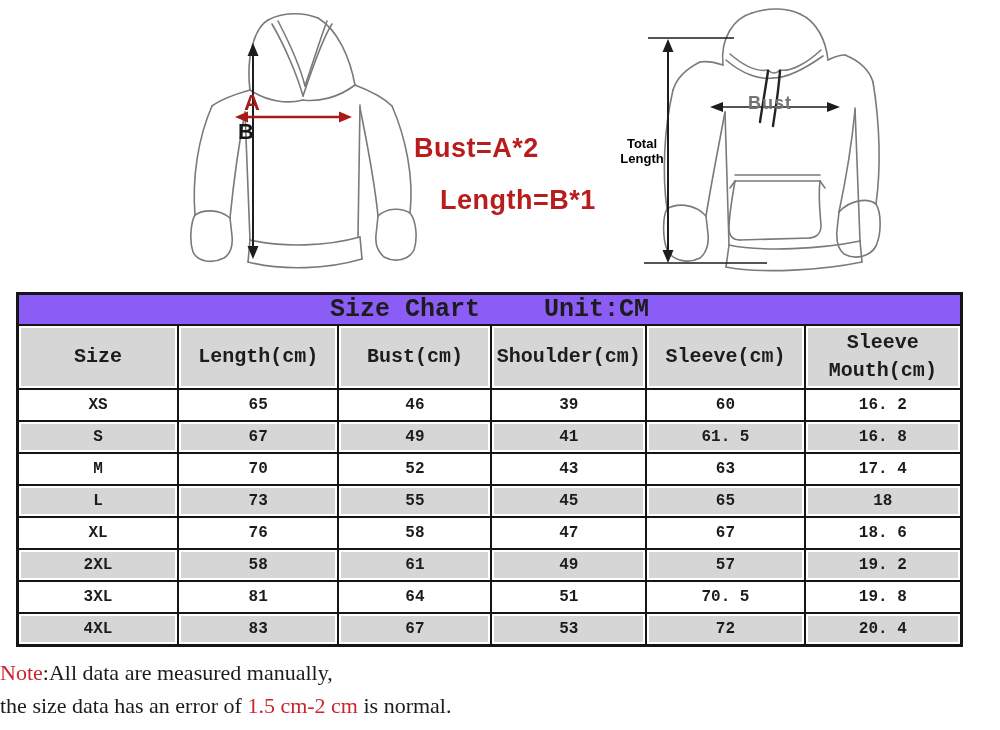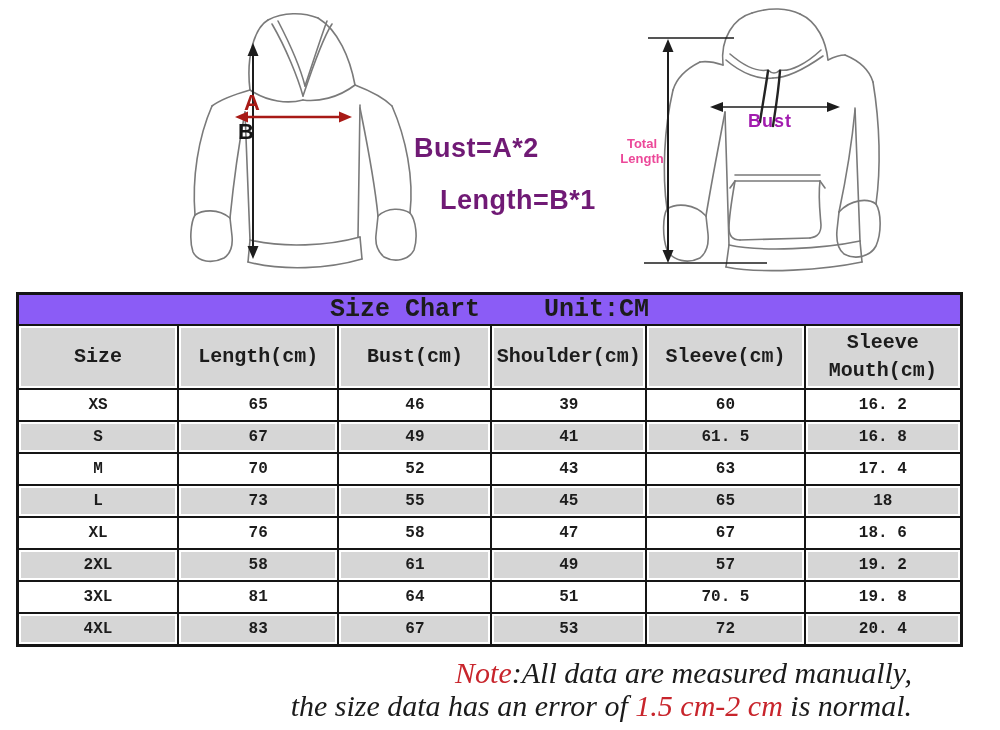--- a/index.html
+++ b/index.html
@@ -9,40 +9,40 @@
   .hoodline{fill:none;stroke:#7a7a7a;stroke-width:1.6;stroke-linecap:round;}
   .dimline{fill:none;stroke:#1d1d1d;stroke-width:2;}
   .dimtick{fill:none;stroke:#1d1d1d;stroke-width:1.4;}
   .dimhead{fill:#1d1d1d;stroke:none;}
   .redline{fill:none;stroke:#a81a16;stroke-width:2.4;}
   .redhead{fill:#a81a16;stroke:none;}
   .string{fill:none;stroke:#232323;stroke-width:2.4;stroke-linecap:round;}
 
   .label-a{position:absolute;left:244px;top:90px;font-size:22px;font-weight:bold;color:#a81a16;}
   .label-b{position:absolute;left:238px;top:119px;font-size:22px;font-weight:bold;color:#161616;}
-  .formula{position:absolute;font-size:27px;font-weight:bold;color:#701a75;letter-spacing:.5px;}
+  .formula{position:absolute;font-size:27px;font-weight:bold;color:#b91c1c;letter-spacing:.5px;}
   .formula.f1{left:414px;top:133px;}
   .formula.f2{left:412px;top:185px;padding-left:28px;}
   .total-length{position:absolute;left:614px;top:136px;width:56px;text-align:center;
-      font-size:13px;line-height:15px;font-weight:bold;color:#ec4899;}
-  .bust-label{position:absolute;left:748px;top:111px;font-size:18px;font-weight:bold;color:#a21caf;letter-spacing:1px;}
+      font-size:13px;line-height:15px;font-weight:bold;color:#000000;}
+  .bust-label{position:absolute;left:748px;top:93px;font-size:18px;font-weight:bold;color:#737373;letter-spacing:1px;}
 
   table.size-chart{position:absolute;left:16px;top:292px;width:947px;table-layout:fixed;
       border-collapse:collapse;border:3px solid #151515;
       font-family:"Liberation Mono",monospace;font-weight:bold;color:#1c1c1c;}
   table.size-chart td,table.size-chart th{border:2px solid #151515;text-align:center;padding:0;}
   .title-row td{height:29px;font-size:25px;background:#8b5cf6;}
   .title-row .unit{margin-left:64px;}
   .hdr th{height:62px;font-size:20px;line-height:1.4;font-weight:bold;}
   .gray{background:#d6d6d6;
       box-shadow:inset 2px 0 0 #fff,inset -2px 0 0 #fff,inset 0 2px 0 #fff,inset 0 -2px 0 #fff;}
   .data td{height:30px;font-size:16px;}
 
-  .note{position:absolute;left:0;top:656px;width:912px;text-align:right;
-      font-family:"Liberation Serif",serif;font-size:30px;line-height:33px;color:#1b1b1b;font-style:italic;}
+  .note{position:absolute;left:0;top:656px;width:912px;text-align:left;
+      font-family:"Liberation Serif",serif;font-size:22px;line-height:33px;color:#1b1b1b;}
   .note .red{color:#c8252c;}
 </style>
 </head>
 <body>
 
 <div class="page">
 
   <svg style="left:188px;top:8px" width="240" height="272" viewBox="0 0 240 272">
     <g class="hoodline">
 

